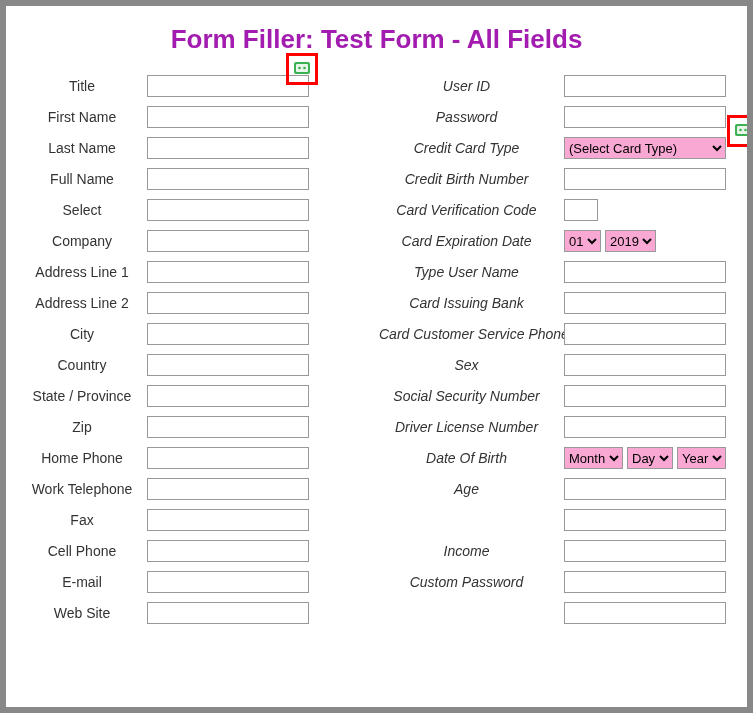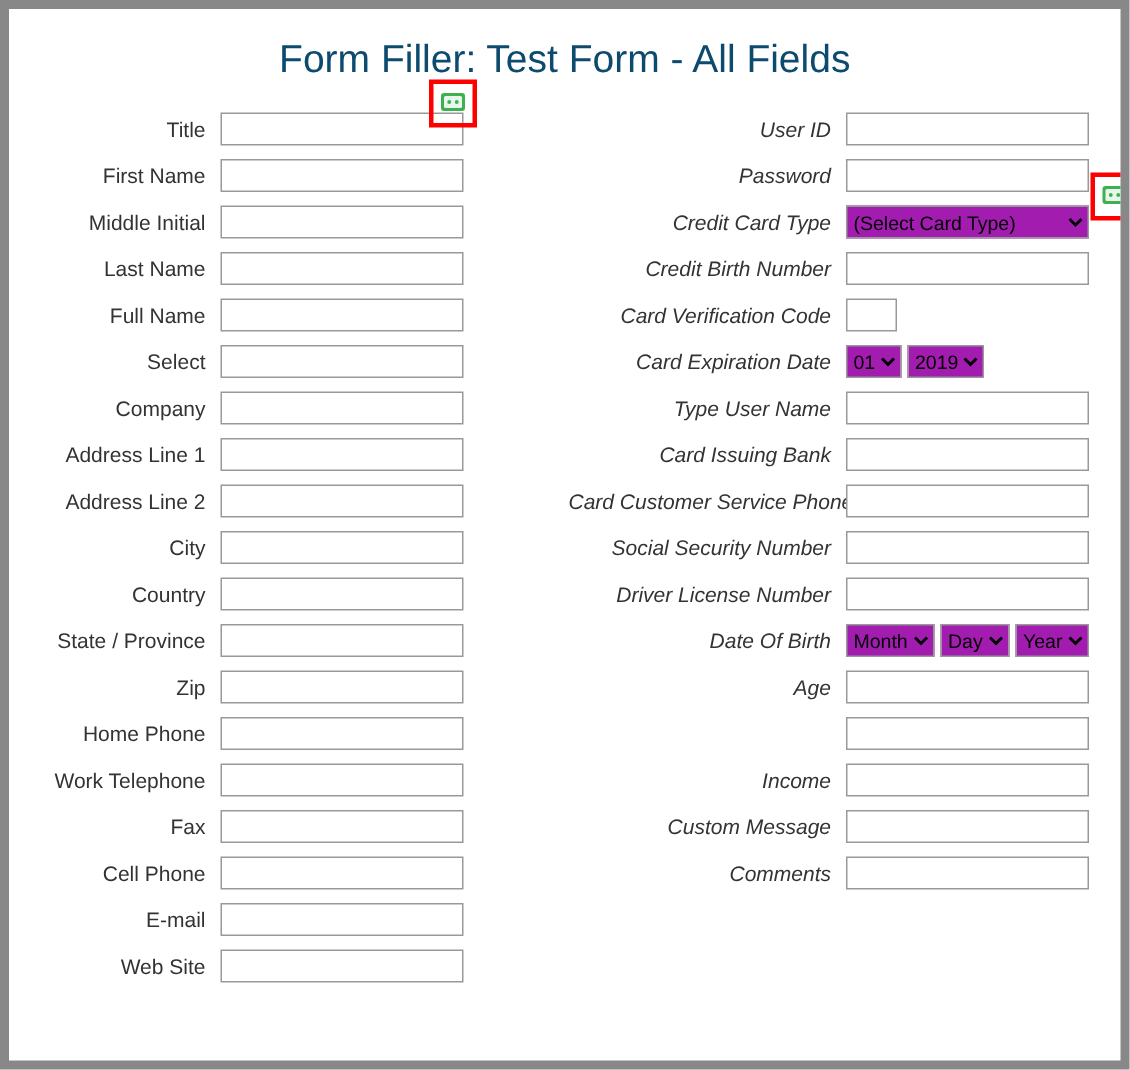--- a/index.html
+++ b/index.html
@@ -14,22 +14,22 @@
     width: 753px;
     height: 713px;
     background: #fff;
     margin: 0;
     border: 6px solid #888;
     padding: 18px 30px;
     overflow: hidden;
   }
   .title {
     text-align: center;
-    color: #0c4a6e;
-    font-weight: 400;
+    color: #a21caf;
+    font-weight: 700;
     font-size: 26px;
     margin: 0 0 20px 0;
   }
   .columns {
     display: flex;
     gap: 70px;
     justify-content: center;
   }
   .col {
     display: flex;
@@ -37,38 +37,38 @@
     gap: 9px;
   }
   .row {
     display: flex;
     align-items: center;
     gap: 10px;
     justify-content: flex-end;
     position: relative;
   }
   .row label {
-    text-align: right;
+    text-align: center;
     white-space: nowrap;
   }
   .col-left .row label { width: 110px; }
   .col-right .row label { width: 175px; font-style: italic; }
   input[type="text"], input[type="password"] {
     width: 162px;
     height: 22px;
     border: 1px solid #999;
     background: #fff;
     font-size: 13px;
     padding: 0 4px;
   }
   .short { width: 34px !important; }
   select {
     height: 22px;
     border: 1px solid #999;
-    background: #a21caf;
+    background: #f9a8d4;
     font-size: 13px;
   }
   .select-group { display: flex; gap: 4px; width: 162px; }
   .select-ct { width: 162px; }
   
   .redbox {
     position: absolute;
     border: 3px solid #ff0000;
     width: 32px;
     height: 32px;
@@ -114,24 +114,20 @@
               <rect x="3" y="5" width="12" height="8" rx="1" fill="#e9f6eb"></rect>
               <circle cx="6.5" cy="9" r="1.3" fill="#3cb151"></circle>
               <circle cx="11.5" cy="9" r="1.3" fill="#3cb151"></circle>
             </svg>
         </span>
         <div class="redbox rb1"></div>
       </div>
 
       <div class="row">
         <label>First Name</label>
-        <input type="text" style="">
-      </div>
-      <div class="row">
-        <label>Middle Initial</label>
         <input type="text" style="">
       </div>
       <div class="row">
         <label>Last Name</label>
         <input type="text" style="">
       </div>
       <div class="row">
         <label>Full Name</label>
         <input type="text" style="">
       </div>
@@ -245,20 +241,24 @@
       </div>
       <div class="row">
         <label>Card Issuing Bank</label>
         <input type="text" style="">
       </div>
       <div class="row">
         <label>Card Customer Service Phone</label>
         <input type="text" style="">
       </div>
       <div class="row">
+        <label>Sex</label>
+        <input type="text" style="">
+      </div>
+      <div class="row">
         <label>Social Security Number</label>
         <input type="text" style="">
       </div>
       <div class="row">
         <label>Driver License Number</label>
         <input type="text" style="">
       </div>
 
       <div class="row">
         <label>Date Of Birth</label>
@@ -274,23 +274,22 @@
         <input type="text" style="">
       </div>
       <div class="row">
         <input type="text" style="">
       </div>
       <div class="row">
         <label>Income</label>
         <input type="text" style="">
       </div>
       <div class="row">
-        <label>Custom Message</label>
-        <input type="text" style="">
-      </div>
-      <div class="row">
-        <label>Comments</label>
+        <label>Custom Password</label>
+        <input type="text" style="">
+      </div>
+      <div class="row">
         <input type="text" style="">
       </div>
     </div>
 
   </div>
 </div>
 
 </body></html>

